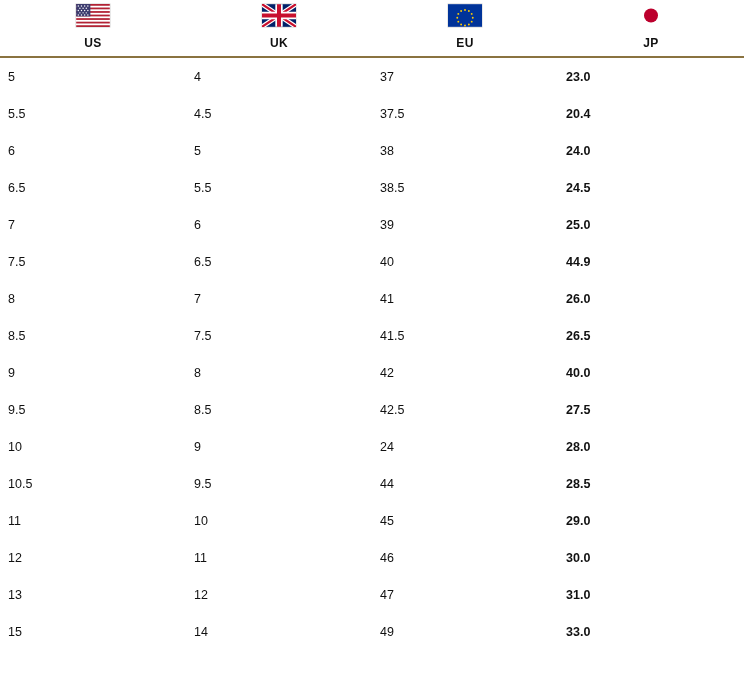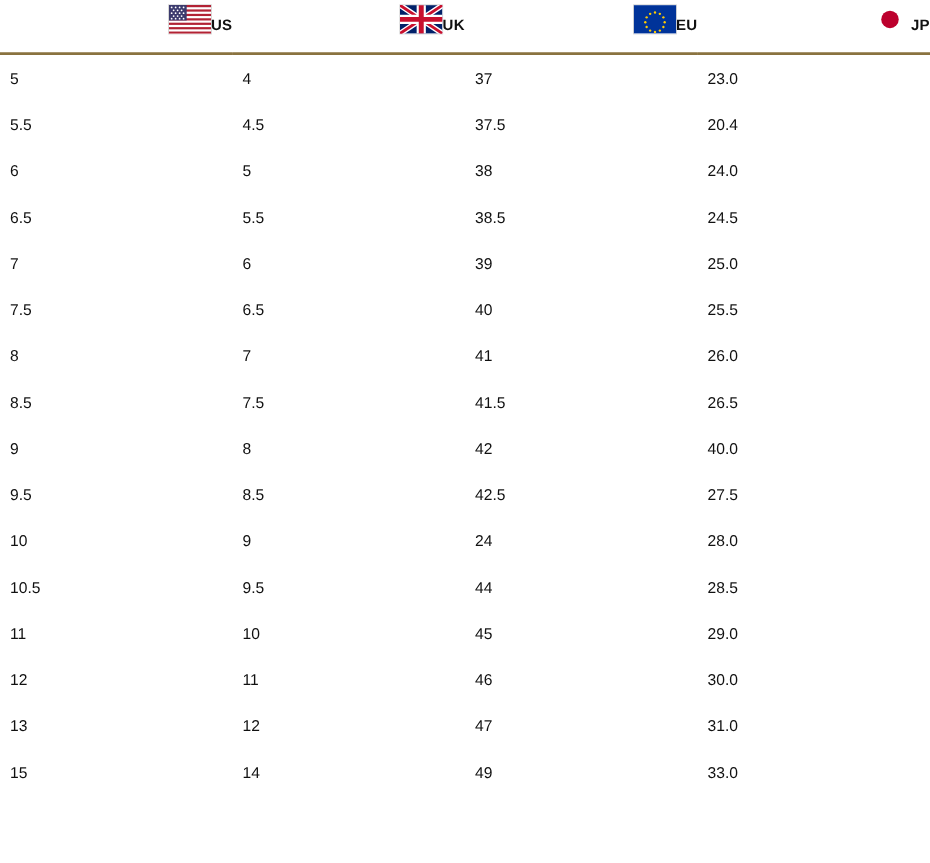--- a/index.html
+++ b/index.html
@@ -29,21 +29,21 @@
     vertical-align: bottom;
     font-size: 12px;
     font-weight: bold;
     letter-spacing: 0.3px;
     text-align: center;
     border-bottom: 2px solid #8a7340;
     background: #ffffff;
   }
   .head-inner {
     display: flex;
-    flex-direction: row;
+    flex-direction: column;
     align-items: center;
     justify-content: flex-end;
   }
   .flag {
     width: 34px;
     height: 23px;
     margin-bottom: 9px;
     display: block;
     box-shadow: 0 0 0 0.5px rgba(0,0,0,0.18);
   }
@@ -58,21 +58,21 @@
   tbody td {
     font-size: 12.5px;
     padding: 11.5px 0 11.5px 0;
     height: 12px;
     vertical-align: middle;
     color: #111111;
   }
   td.col-us { padding-left: 8px; }
   td.col-uk { padding-left: 8px; }
   td.col-eu { padding-left: 8px; }
-  td.col-jp { padding-left: 8px; }
+  td.col-jp { padding-left: 8px; font-weight: bold; }
 
   tbody tr td:first-child { padding-left: 8px; }
 </style>
 </head>
 <body>
 
 <table class="size-table">
   <colgroup>
     <col class="c-us">
       <col class="c-uk">
@@ -192,21 +192,21 @@
       <tr>
         <td class="col-us">7</td>
         <td class="col-uk">6</td>
         <td class="col-eu">39</td>
         <td class="col-jp">25.0</td>
       </tr>
       <tr>
         <td class="col-us">7.5</td>
         <td class="col-uk">6.5</td>
         <td class="col-eu">40</td>
-        <td class="col-jp">25.5</td>
+        <td class="col-jp">44.9</td>
       </tr>
       <tr>
         <td class="col-us">8</td>
         <td class="col-uk">7</td>
         <td class="col-eu">41</td>
         <td class="col-jp">26.0</td>
       </tr>
       <tr>
         <td class="col-us">8.5</td>
         <td class="col-uk">7.5</td>

